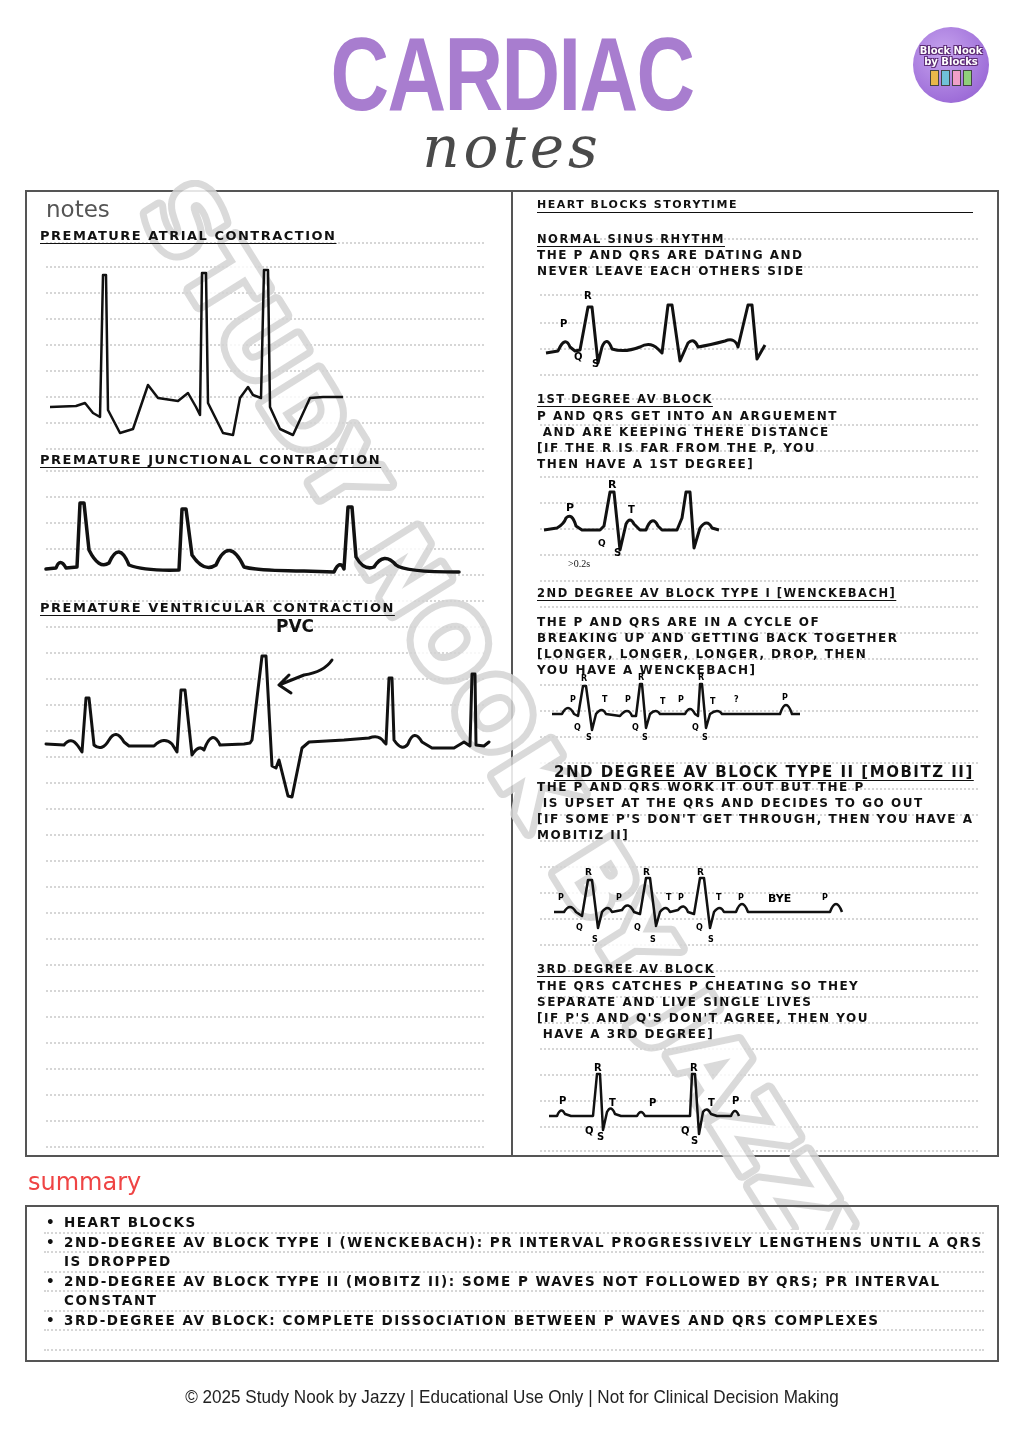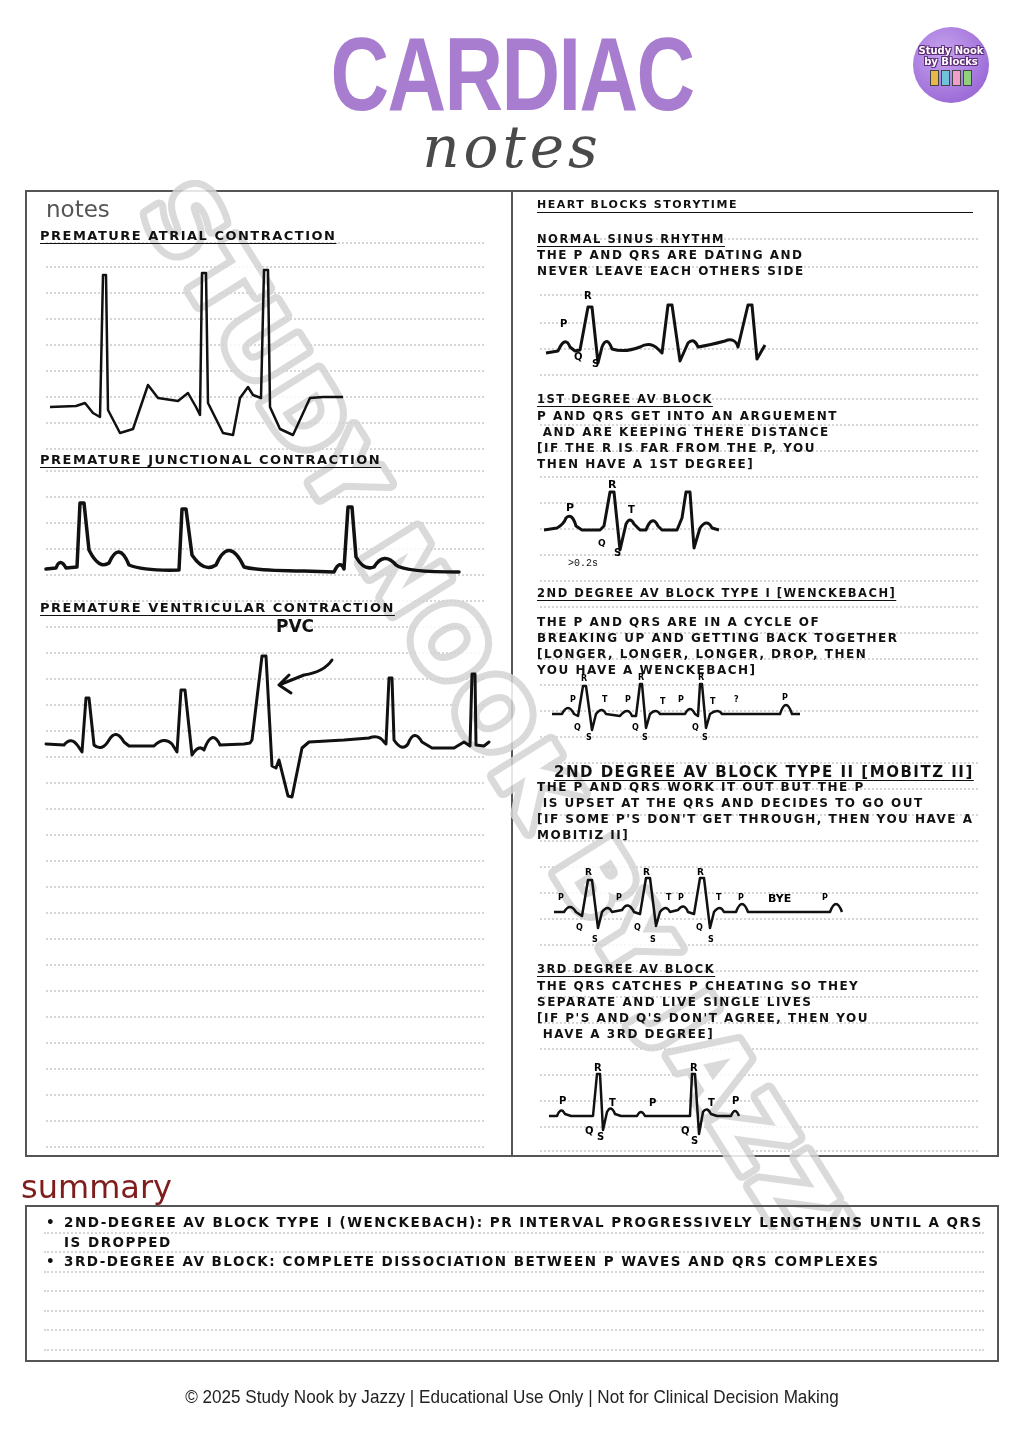--- a/index.html
+++ b/index.html
@@ -12,36 +12,36 @@
   .logo-books span{display:block;width:7px;height:14px;border:1px solid #444;}
   .notes-frame{position:absolute;left:25px;top:190px;width:974px;height:967px;border:2px solid #555;box-sizing:border-box;}
   .divider{position:absolute;left:511px;top:190px;width:2px;height:967px;background:#555;}
   .notes-label{position:absolute;left:46px;top:196px;font-family:"DejaVu Sans",sans-serif;font-size:23px;color:#555;}
   .line{position:absolute;height:0;border-top:2px dotted #d6d6d6;}
   .hand{font-family:"DejaVu Sans",sans-serif;font-weight:bold;text-transform:uppercase;letter-spacing:1.5px;color:#111;}
   .heading{position:absolute;font-size:13px;text-decoration:underline;text-underline-offset:3px;white-space:nowrap;}
   .body-text{position:absolute;font-size:12px;line-height:16px;white-space:pre;}
   .ecg{position:absolute;overflow:visible;}
   .storytime{position:absolute;left:537px;top:198px;width:436px;font-size:11px;border-bottom:1.5px solid #111;padding-bottom:1px;}
-  .summary-label{position:absolute;left:21px;top:1168px;font-family:"DejaVu Sans",sans-serif;font-size:32px;color:#7f1d1d;}
+  .summary-label{position:absolute;left:28px;top:1168px;font-family:"DejaVu Sans",sans-serif;font-size:24px;color:#ef4444;}
   .summary-frame{position:absolute;left:25px;top:1205px;width:974px;height:157px;border:2px solid #555;box-sizing:border-box;}
   .summary-list{position:absolute;left:44px;top:1213px;width:945px;margin:0;padding:0;list-style:none;}
   .summary-list li{position:relative;padding-left:20px;font-size:13.5px;line-height:19.5px;}
   .summary-list li::before{content:"•";position:absolute;left:2px;top:0;}
   .footer{position:absolute;left:0;width:1024px;top:1386px;text-align:center;font-family:"Liberation Sans",sans-serif;font-size:19px;color:#222;transform:scaleX(0.9);}
   .watermark{position:absolute;left:120px;top:180px;pointer-events:none;}
 </style>
 </head>
 <body>
 
 <div class="title-main">CARDIAC</div>
 <div class="title-sub">notes</div>
 
 <div class="logo">
-  <div class="logo-text">Study Nook</div>
+  <div class="logo-text">Block Nook</div>
   <div class="logo-text">by Blocks</div>
   <div class="logo-books">
     <span style="background:#e9b84a"></span>
       <span style="background:#6fc2d8"></span>
       <span style="background:#f0a0c8"></span>
       <span style="background:#8fd07a"></span>
   </div>
 </div>
 
 <div class="notes-frame"></div>
@@ -166,21 +166,21 @@
 [If the R is far from the P, you
 then have a 1st degree]</div>
 <svg class="ecg" style="left:542px;top:478px" width="200" height="80" viewBox="0 0 200 80">
   <path d="M2,52 L15,50 Q22,46 24,40 Q30,34 34,48 L40,52 L58,52 L62,48 L68,14 L72,14 L78,72 L84,46 Q88,38 92,46 L98,52 L104,52 Q110,36 116,48 L120,52 L135,52 L140,40 L144,14 L148,14 L152,70 L158,50 Q165,40 170,50 L177,52" fill="none" stroke="#111" stroke-width="3" stroke-linejoin="round"></path>
   <text x="24" y="33" font-size="11" font-weight="bold" font-family="DejaVu Sans, sans-serif">P</text>
   <text x="66" y="10" font-size="11" font-weight="bold" font-family="DejaVu Sans, sans-serif">R</text>
   <text x="86" y="35" font-size="10" font-weight="bold" font-family="DejaVu Sans, sans-serif">T</text>
   <text x="56" y="68" font-size="9" font-weight="bold" font-family="DejaVu Sans, sans-serif">Q</text>
   <text x="72" y="78" font-size="10" font-weight="bold" font-family="DejaVu Sans, sans-serif">S</text>
 </svg>
-<div style="position:absolute;left:568px;top:558px;font-size:10px;font-family:Liberation Mono, monospace;color:#111">&gt;0.2s</div>
+<div style="position:absolute;left:568px;top:558px;font-size:10px;font-family:Liberation Serif, serif;color:#111">&gt;0.2s</div>
 
 <div class="hand heading" style="left:537px;top:586px;font-size:11.5px">2nd Degree AV Block Type I [Wenckebach]</div>
 <div class="hand body-text" style="left:537px;top:614px">The P and QRS are in a cycle of
 breaking up and getting back together
 [Longer, longer, longer, drop, then
 you have a Wenckebach]</div>
 <svg class="ecg" style="left:550px;top:672px" width="260" height="70" viewBox="0 0 260 70">
   <path d="M2,42 L12,42 Q18,30 24,42 L28,44 L33,14 L36,14 L42,58 L46,42 Q52,34 56,42 L70,44 Q78,34 82,44 L86,44 L90,12 L92,12 L96,56 L100,42 Q106,36 110,42 L135,42 Q140,32 145,42 L148,44 L150,12 L152,12 L156,56 L160,42 Q168,36 172,42 L230,42 Q236,24 242,42 L250,42" fill="none" stroke="#111" stroke-width="2.5" stroke-linejoin="round"></path>
   <text x="20" y="30" font-size="8" font-weight="bold" font-family="DejaVu Sans, sans-serif">P</text>
   <text x="31" y="9" font-size="8" font-weight="bold" font-family="DejaVu Sans, sans-serif">R</text>
@@ -252,17 +252,19 @@
 <div>
   <div class="line" style="left:44px;width:940px;top:1232px"></div>
   <div class="line" style="left:44px;width:940px;top:1251px"></div>
   <div class="line" style="left:44px;width:940px;top:1271px"></div>
   <div class="line" style="left:44px;width:940px;top:1290px"></div>
   <div class="line" style="left:44px;width:940px;top:1310px"></div>
   <div class="line" style="left:44px;width:940px;top:1329px"></div>
   <div class="line" style="left:44px;width:940px;top:1349px"></div>
 </div>
 <ul class="summary-list hand">
+  <li>Heart blocks</li>
   <li>2nd-degree AV block Type I (Wenckebach): PR interval progressively lengthens until a QRS is dropped</li>
+  <li>2nd-degree AV block Type II (Mobitz II): some P waves not followed by QRS; PR interval constant</li>
   <li>3rd-degree AV block: complete dissociation between P waves and QRS complexes</li>
 </ul>
 
 <div class="footer">© 2025 Study Nook by Jazzy | Educational Use Only | Not for Clinical Decision Making</div>
 
 </body></html>

